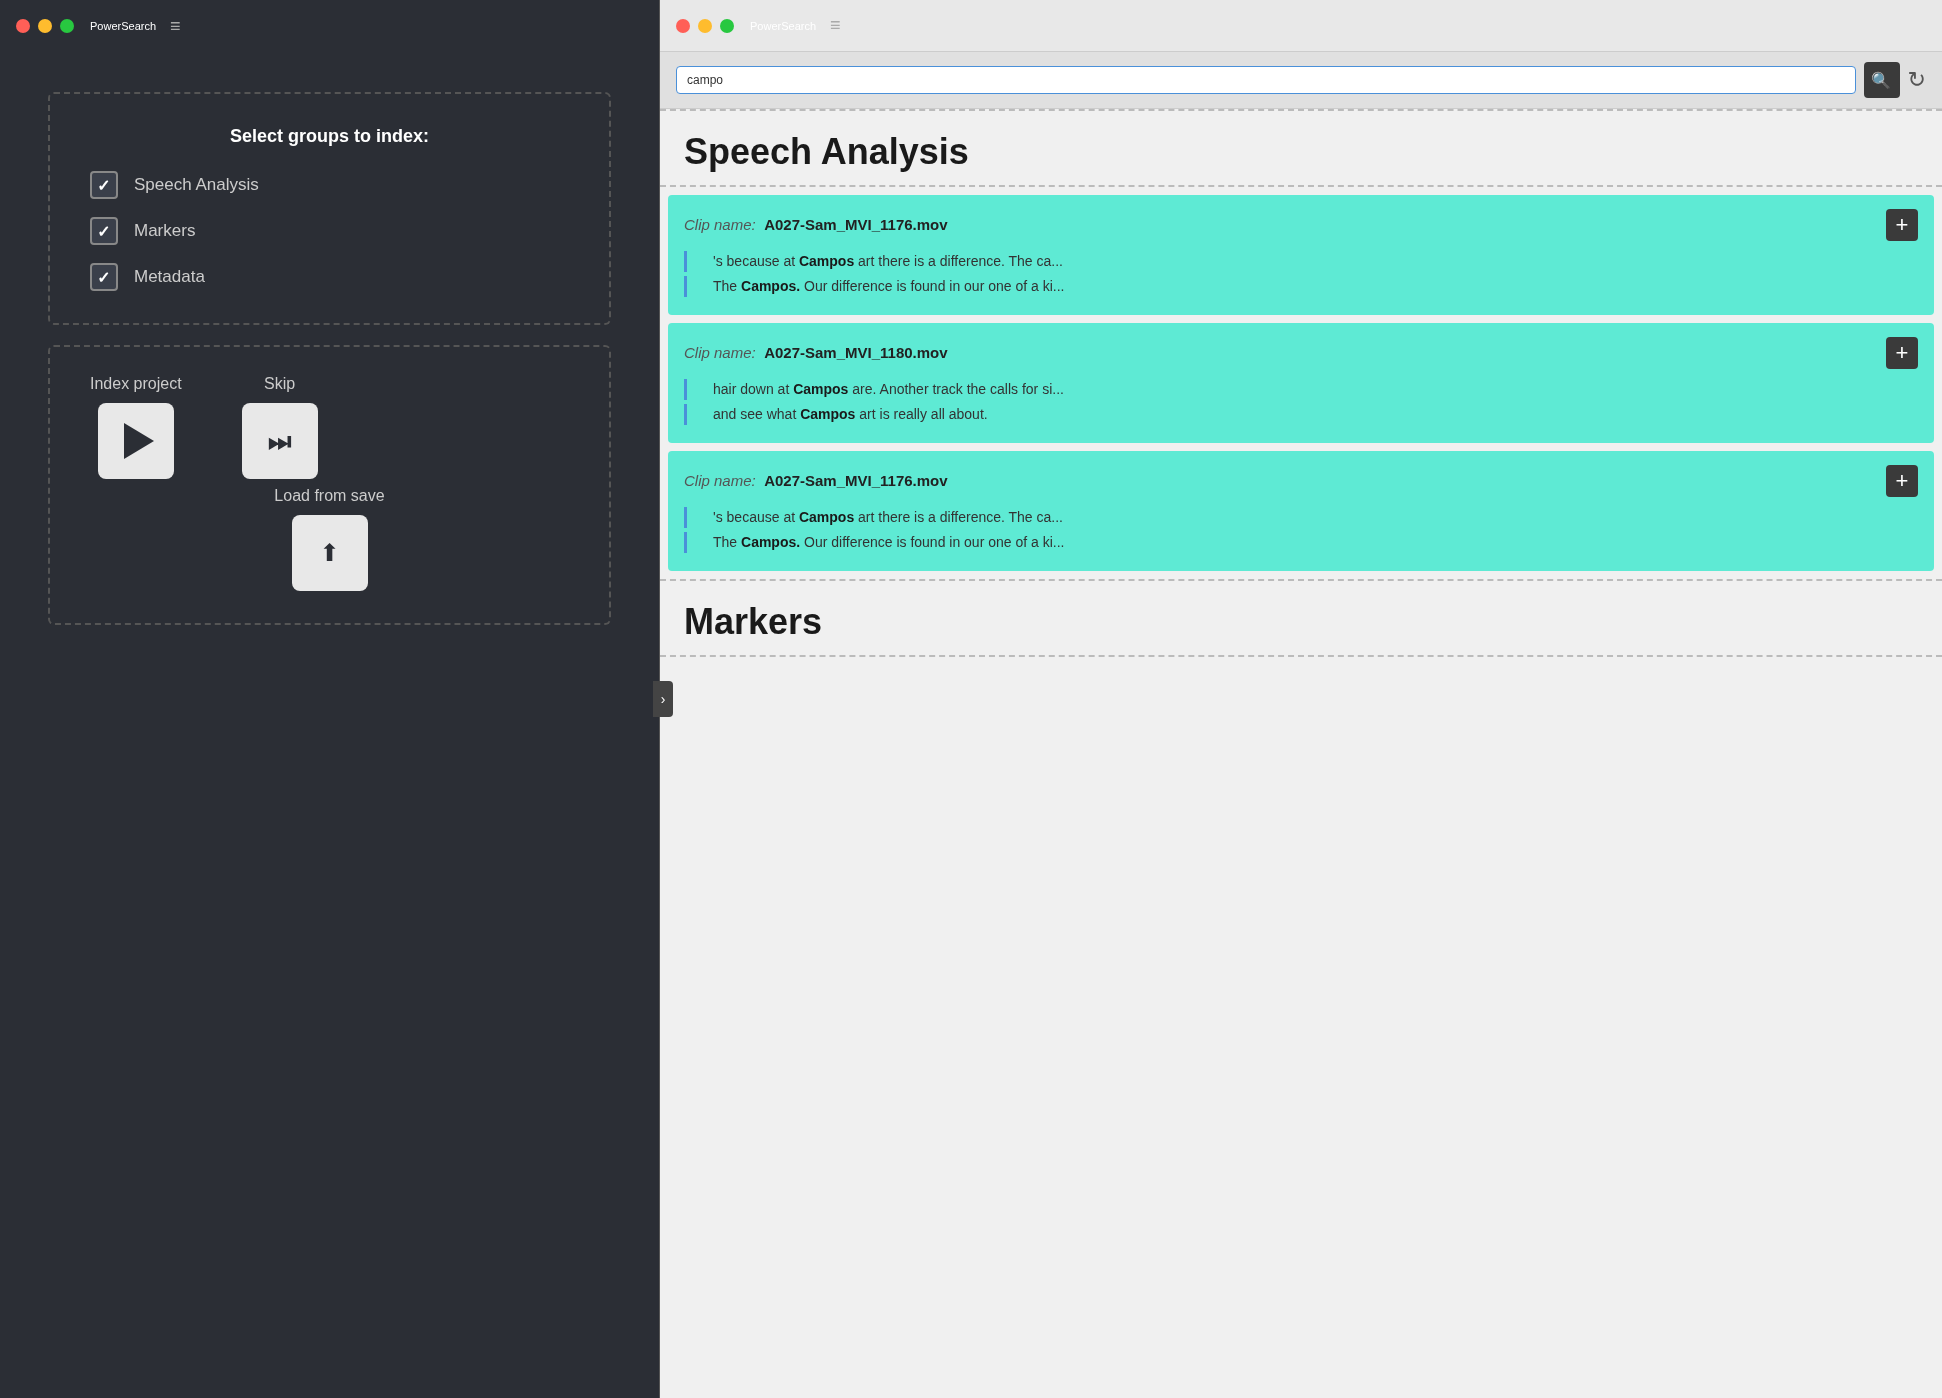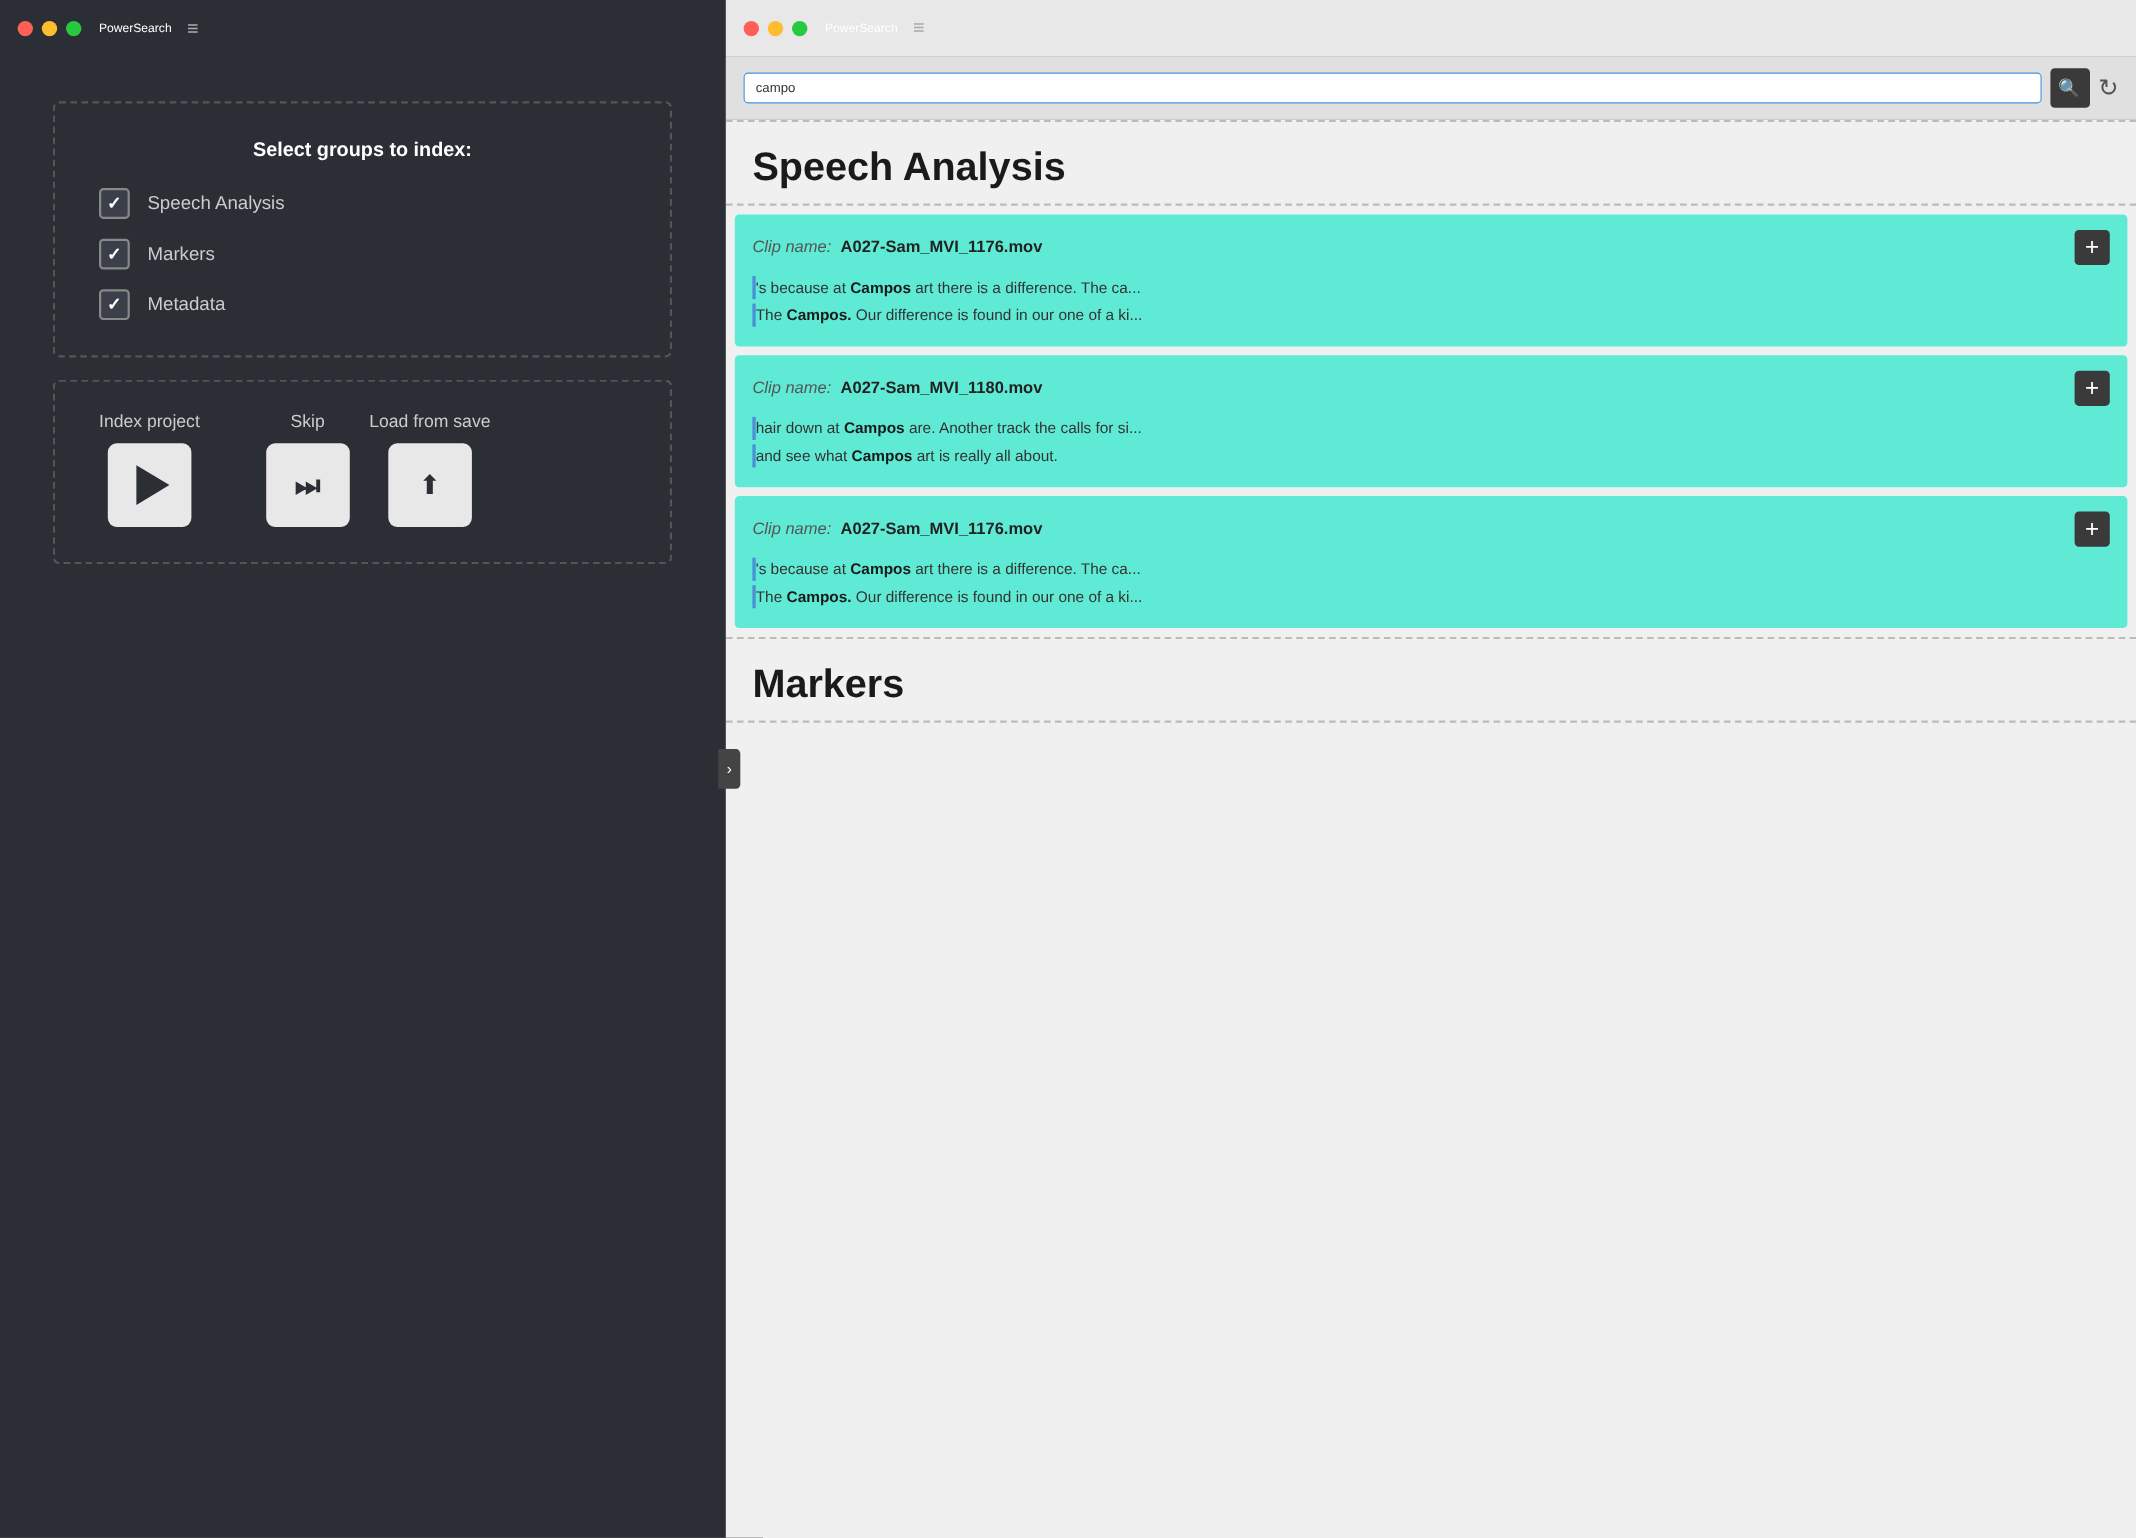--- a/index.html
+++ b/index.html
@@ -114,22 +114,22 @@
       font-size: 17px;
     }
 
     
     .controls-box {
       border: 2px dashed #555;
       border-radius: 6px;
       width: 100%;
       padding: 28px 40px 32px;
       display: flex;
-      flex-direction: row;
-      gap: 18px;
+      flex-direction: column;
+      gap: 8px;
     }
 
     .controls-row {
       display: flex;
       gap: 60px;
       align-items: flex-start;
       justify-content: flex-start;
     }
 
     .control-group {
@@ -327,21 +327,21 @@
       display: flex;
       align-items: center;
       justify-content: center;
       cursor: pointer;
     }
 
     .clip-text-line {
       display: flex;
       align-items: flex-start;
       border-left: 3px solid #4a90d9;
-      padding-left: 0;
+      padding-left: 26px;
       margin-bottom: 4px;
       font-size: 14px;
       color: #333;
       line-height: 1.5;
     }
 
     .clip-text-line .highlight {
       font-weight: 700;
       color: #1a1a1a;
     }

